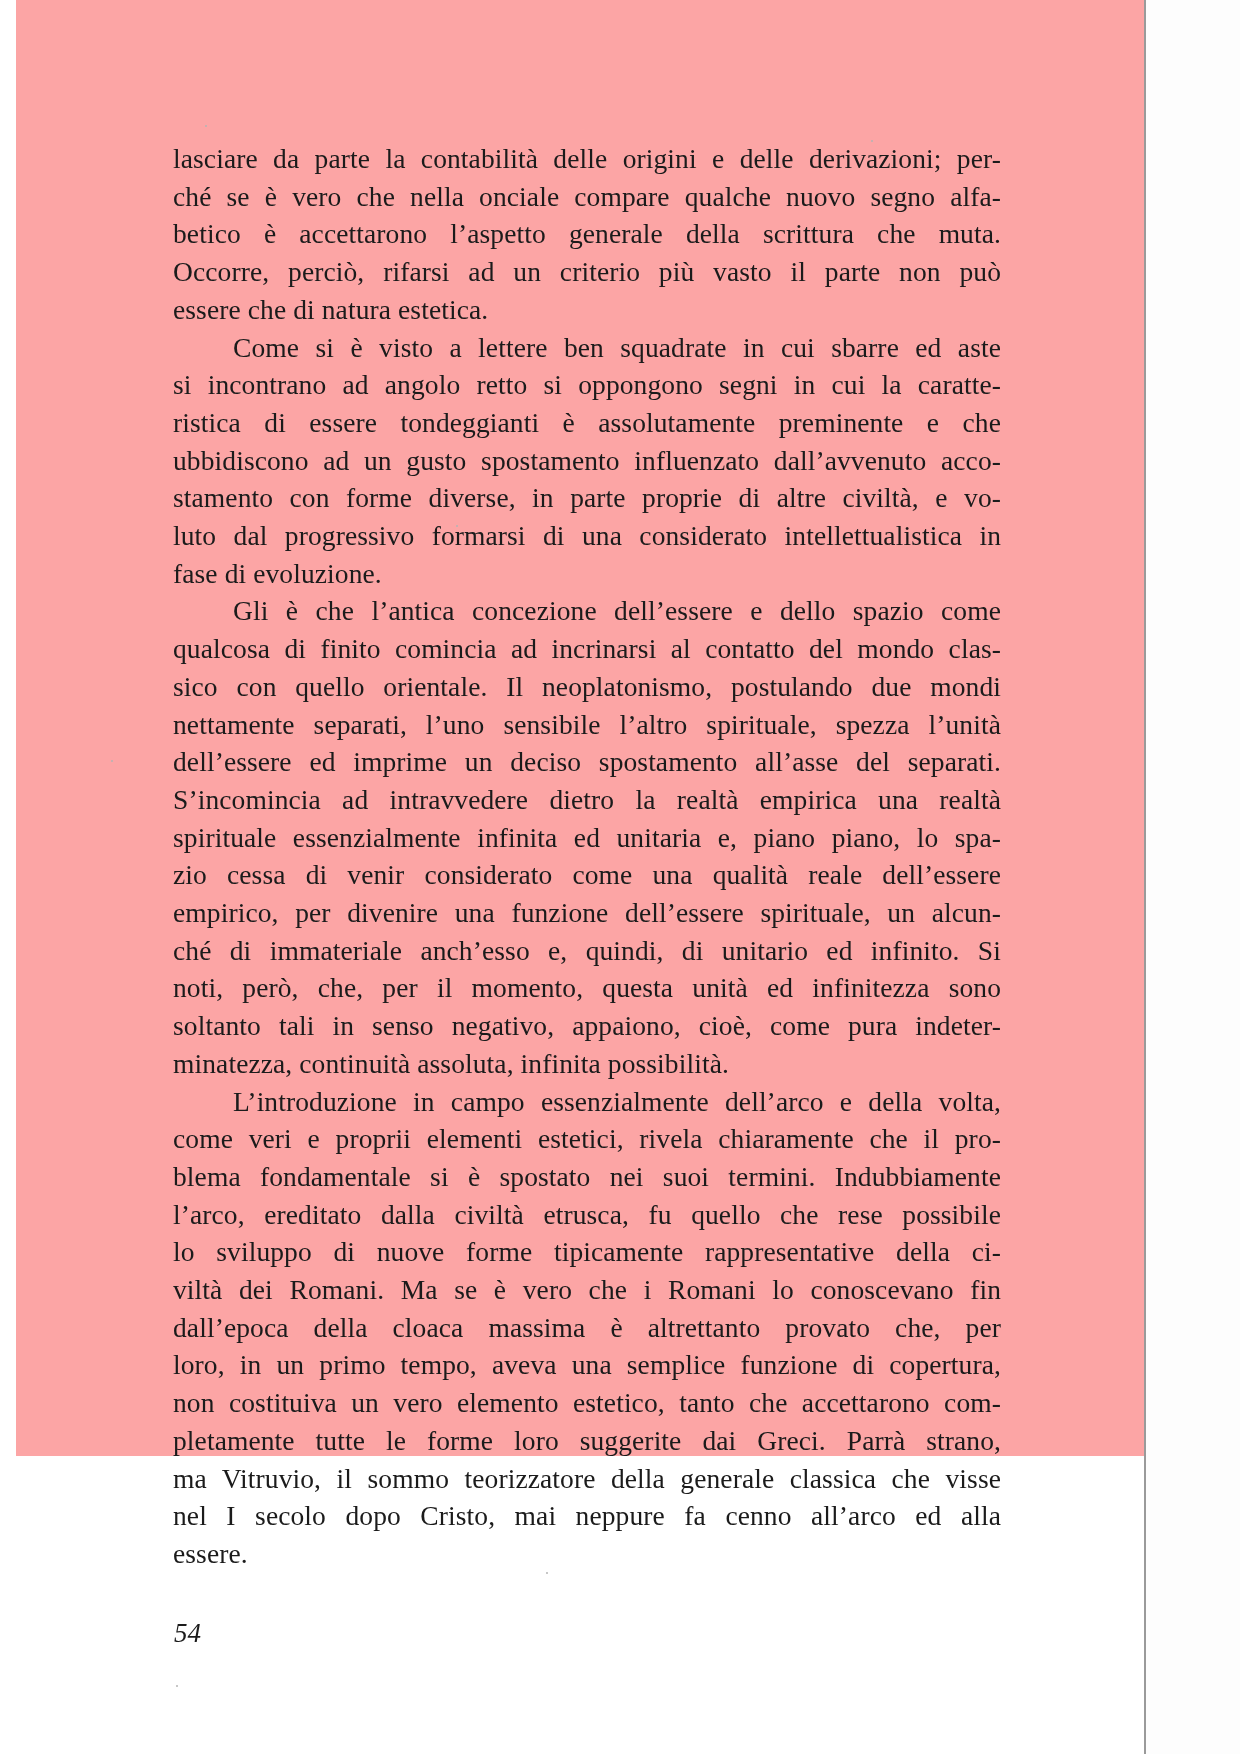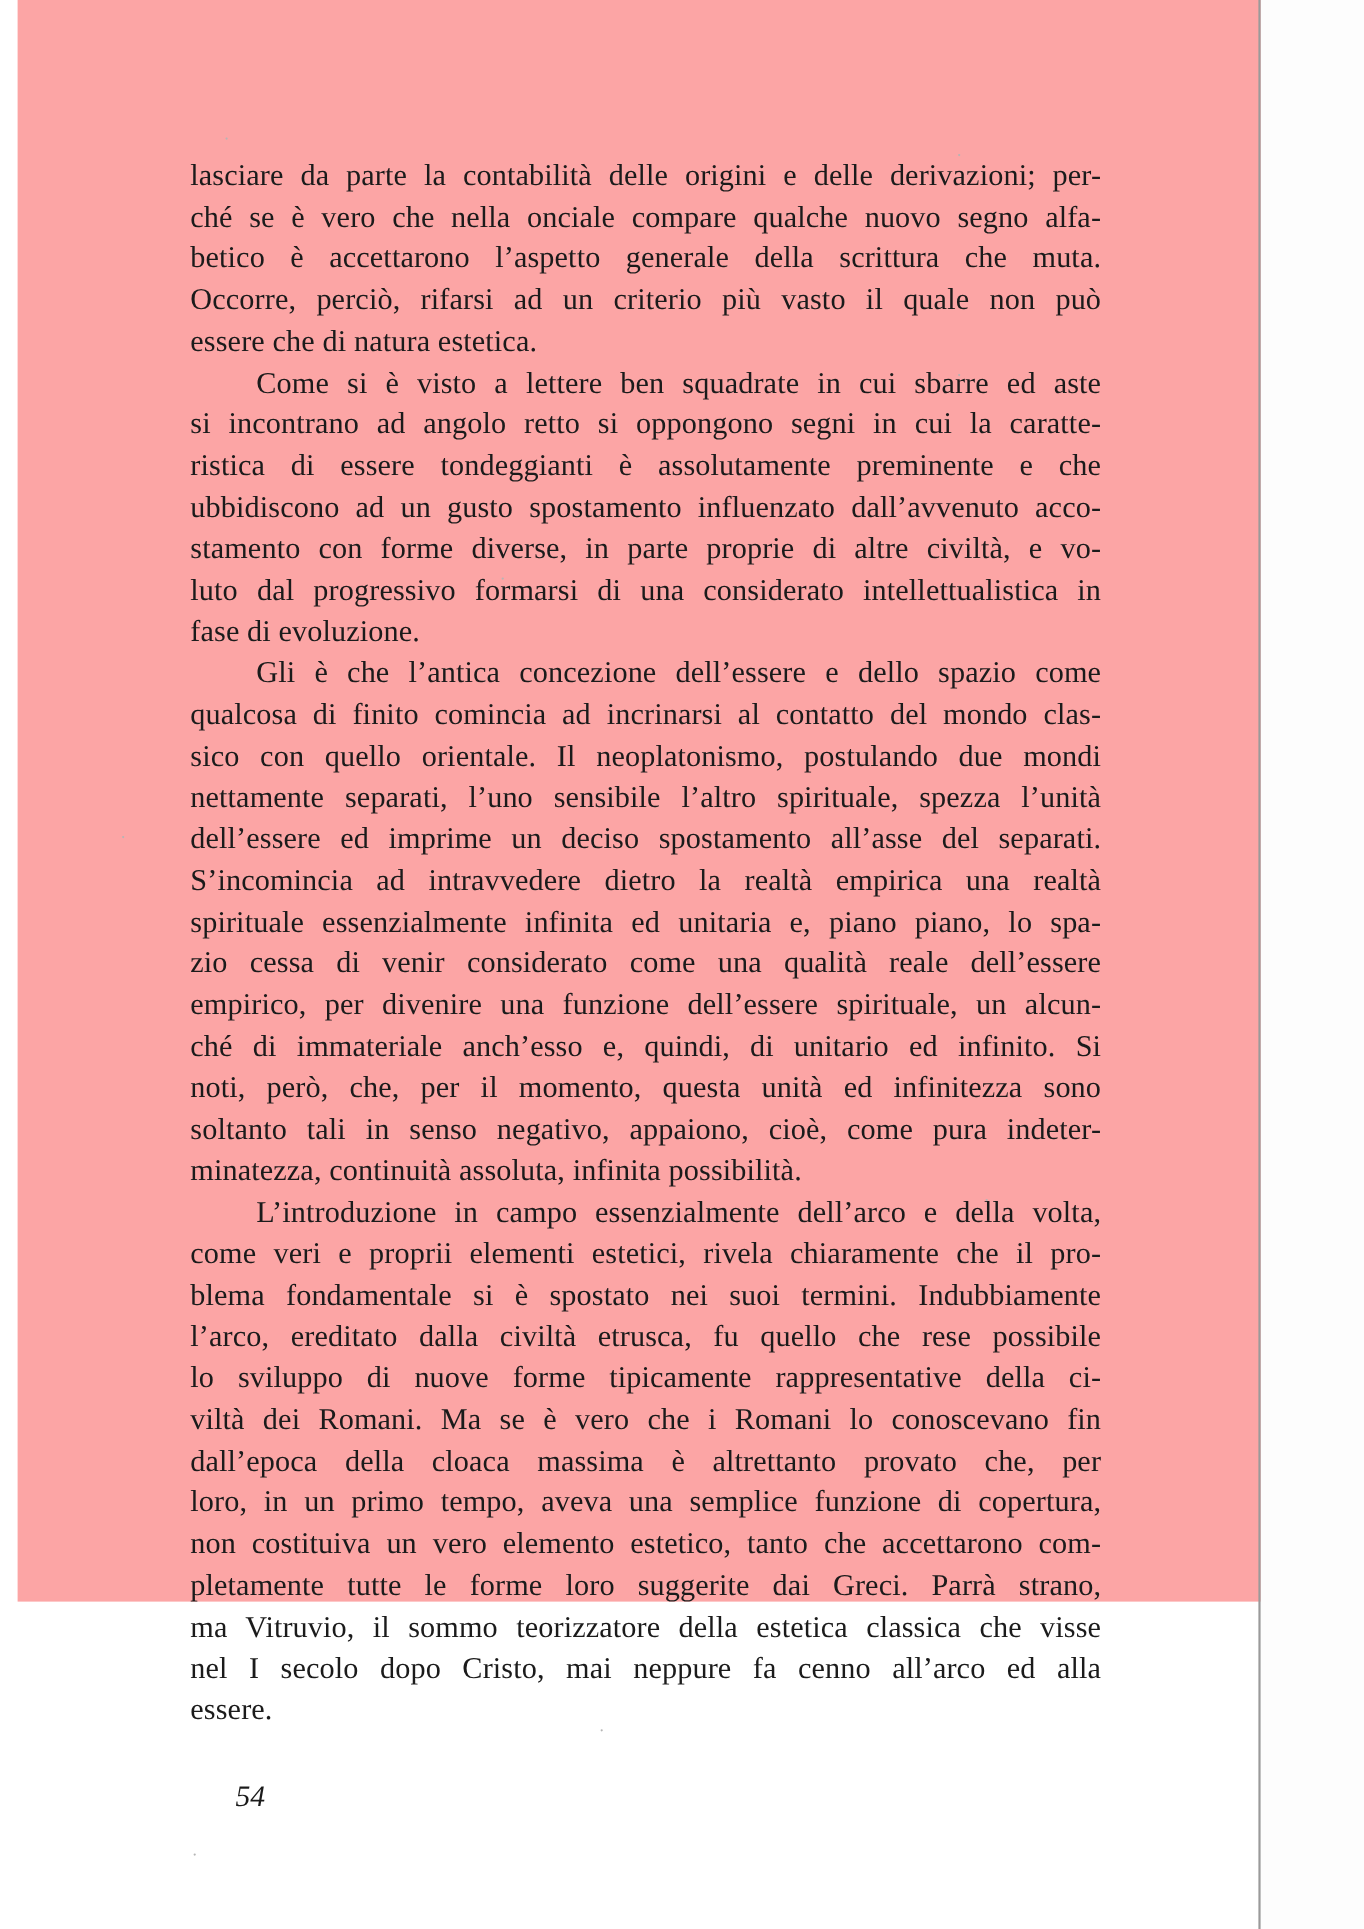--- a/index.html
+++ b/index.html
@@ -64,21 +64,20 @@
       width: 768px;
     }
     .page-number {
       position: absolute;
       left: 158px;
       top: 1616px;
       font-size: 27px;
       font-style: italic;
       line-height: 34px;
       color: #1b1b1b;
-      margin-left: 40px;
     }
     .speck {
       position: absolute;
       width: 2px;
       height: 2px;
       background: #b5b5b5;
       border-radius: 1px;
     }
   </style>
 </head>
@@ -87,21 +86,21 @@
 <div class="page">
   <div class="right-margin"></div>
   <div class="page-edge"></div>
 
   <div class="text-block">
 
     <div>
       <div class="line" style="top:0px">lasciare da parte la contabilità delle origini e delle derivazioni; per-</div>
       <div class="line" style="top:37.7px">ché se è vero che nella onciale compare qualche nuovo segno alfa-</div>
       <div class="line" style="top:75.4px">betico è accettarono l’aspetto generale della scrittura che muta.</div>
-      <div class="line" style="top:113.1px">Occorre, perciò, rifarsi ad un criterio più vasto il quale non può</div>
+      <div class="line" style="top:113.1px">Occorre, perciò, rifarsi ad un criterio più vasto il parte non può</div>
       <div class="line last" style="top:150.8px">essere che di natura estetica.</div>
     </div>
 
     <div>
       <div class="line indent" style="top:188.5px">Come si è visto a lettere ben squadrate in cui sbarre ed aste</div>
       <div class="line" style="top:226.2px">si incontrano ad angolo retto si oppongono segni in cui la caratte-</div>
       <div class="line" style="top:263.9px">ristica di essere tondeggianti è assolutamente preminente e che</div>
       <div class="line" style="top:301.6px">ubbidiscono ad un gusto spostamento influenzato dall’avvenuto acco-</div>
       <div class="line" style="top:339.3px">stamento con forme diverse, in parte proprie di altre civiltà, e vo-</div>
       <div class="line" style="top:377px">luto dal progressivo formarsi di una considerato intellettualistica in</div>
@@ -128,21 +127,21 @@
       <div class="line indent" style="top:942.5px">L’introduzione in campo essenzialmente dell’arco e della volta,</div>
       <div class="line" style="top:980.2px">come veri e proprii elementi estetici, rivela chiaramente che il pro-</div>
       <div class="line" style="top:1017.9px">blema fondamentale si è spostato nei suoi termini. Indubbiamente</div>
       <div class="line" style="top:1055.6px">l’arco, ereditato dalla civiltà etrusca, fu quello che rese possibile</div>
       <div class="line" style="top:1093.3px">lo sviluppo di nuove forme tipicamente rappresentative della ci-</div>
       <div class="line" style="top:1131px">viltà dei Romani. Ma se è vero che i Romani lo conoscevano fin</div>
       <div class="line" style="top:1168.7px">dall’epoca della cloaca massima è altrettanto provato che, per</div>
       <div class="line" style="top:1206.4px">loro, in un primo tempo, aveva una semplice funzione di copertura,</div>
       <div class="line" style="top:1244.1px">non costituiva un vero elemento estetico, tanto che accettarono com-</div>
       <div class="line" style="top:1281.8px">pletamente tutte le forme loro suggerite dai Greci. Parrà strano,</div>
-      <div class="line" style="top:1319.5px">ma Vitruvio, il sommo teorizzatore della estetica classica che visse</div>
+      <div class="line" style="top:1319.5px">ma Vitruvio, il sommo teorizzatore della generale classica che visse</div>
       <div class="line" style="top:1357.2px">nel I secolo dopo Cristo, mai neppure fa cenno all’arco ed alla</div>
       <div class="line last" style="top:1394.9px">essere.</div>
     </div>
   </div>
 
   <div class="page-number">54</div>
 
   <div class="speck" style="left:189px;top:125px"></div>
   <div class="speck" style="left:855px;top:140px"></div>
   <div class="speck" style="left:855px;top:340px"></div>

